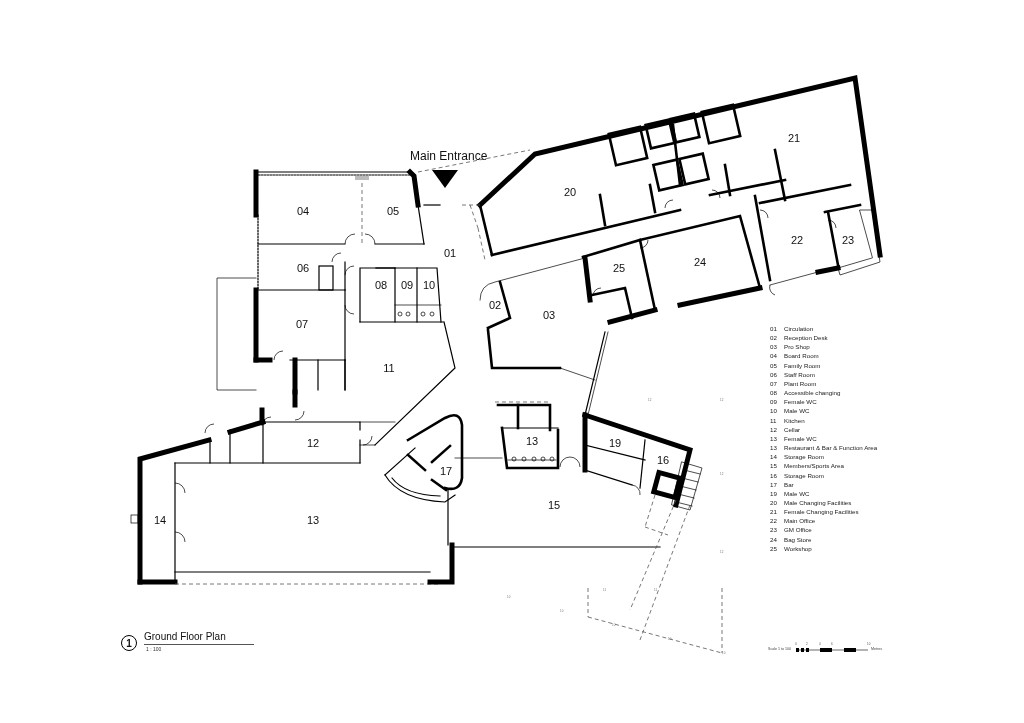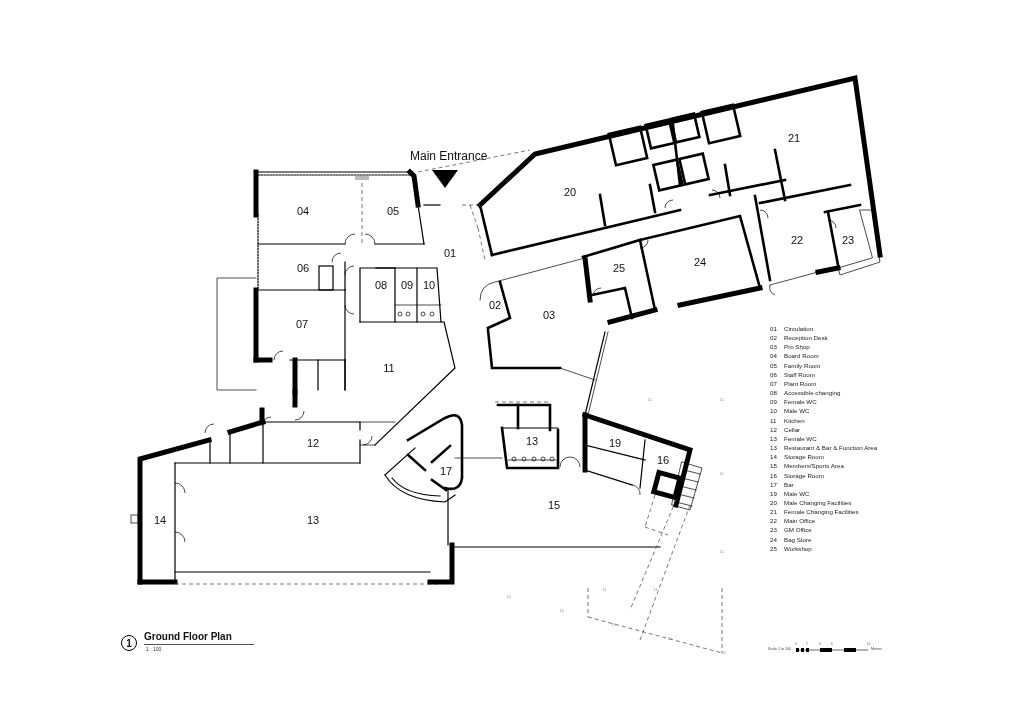--- a/index.html
+++ b/index.html
@@ -18,21 +18,21 @@
   .tiny { font-family: "Liberation Sans", sans-serif; font-size: 3px; fill: #777; }
   .entrance-label { font-family: "Liberation Sans", sans-serif; font-size: 12px; fill: #111; }
 
   .legend { position: absolute; left: 770px; top: 324px; font-size: 6.2px; line-height: 9.15px; color: #222; }
   .legend .row { display: flex; white-space: nowrap; }
   .legend .num { width: 14px; }
 
   .title-block { position: absolute; left: 121px; top: 631px; }
   .title-circle { position: absolute; left: 0; top: 4px; width: 16px; height: 16px; border: 1px solid #000; border-radius: 50%;
                   font-size: 10px; font-weight: bold; text-align: center; line-height: 16px; box-sizing: border-box; }
-  .title-text { position: absolute; left: 23px; top: 0; font-size: 10px; font-weight: bold; white-space: nowrap; }
+  .title-text { position: absolute; left: 23px; top: 0; font-size: 10px; font-weight: normal; white-space: nowrap; }
   .title-line { position: absolute; left: 23px; top: 13px; width: 110px; height: 0; border-top: 0.8px solid #555; }
   .title-scale { position: absolute; left: 25px; top: 15px; font-size: 5px; color: #333; white-space: nowrap; }
 
   .scalebar { position: absolute; left: 768px; top: 645px; width: 120px; height: 10px; }
   .scalebar .lbl { position: absolute; top: 2px; font-size: 3.6px; color: #444; white-space: nowrap; }
   .scalebar .tick { position: absolute; top: -3px; font-size: 3px; color: #555; }
 </style>
 </head>
 <body>
 

